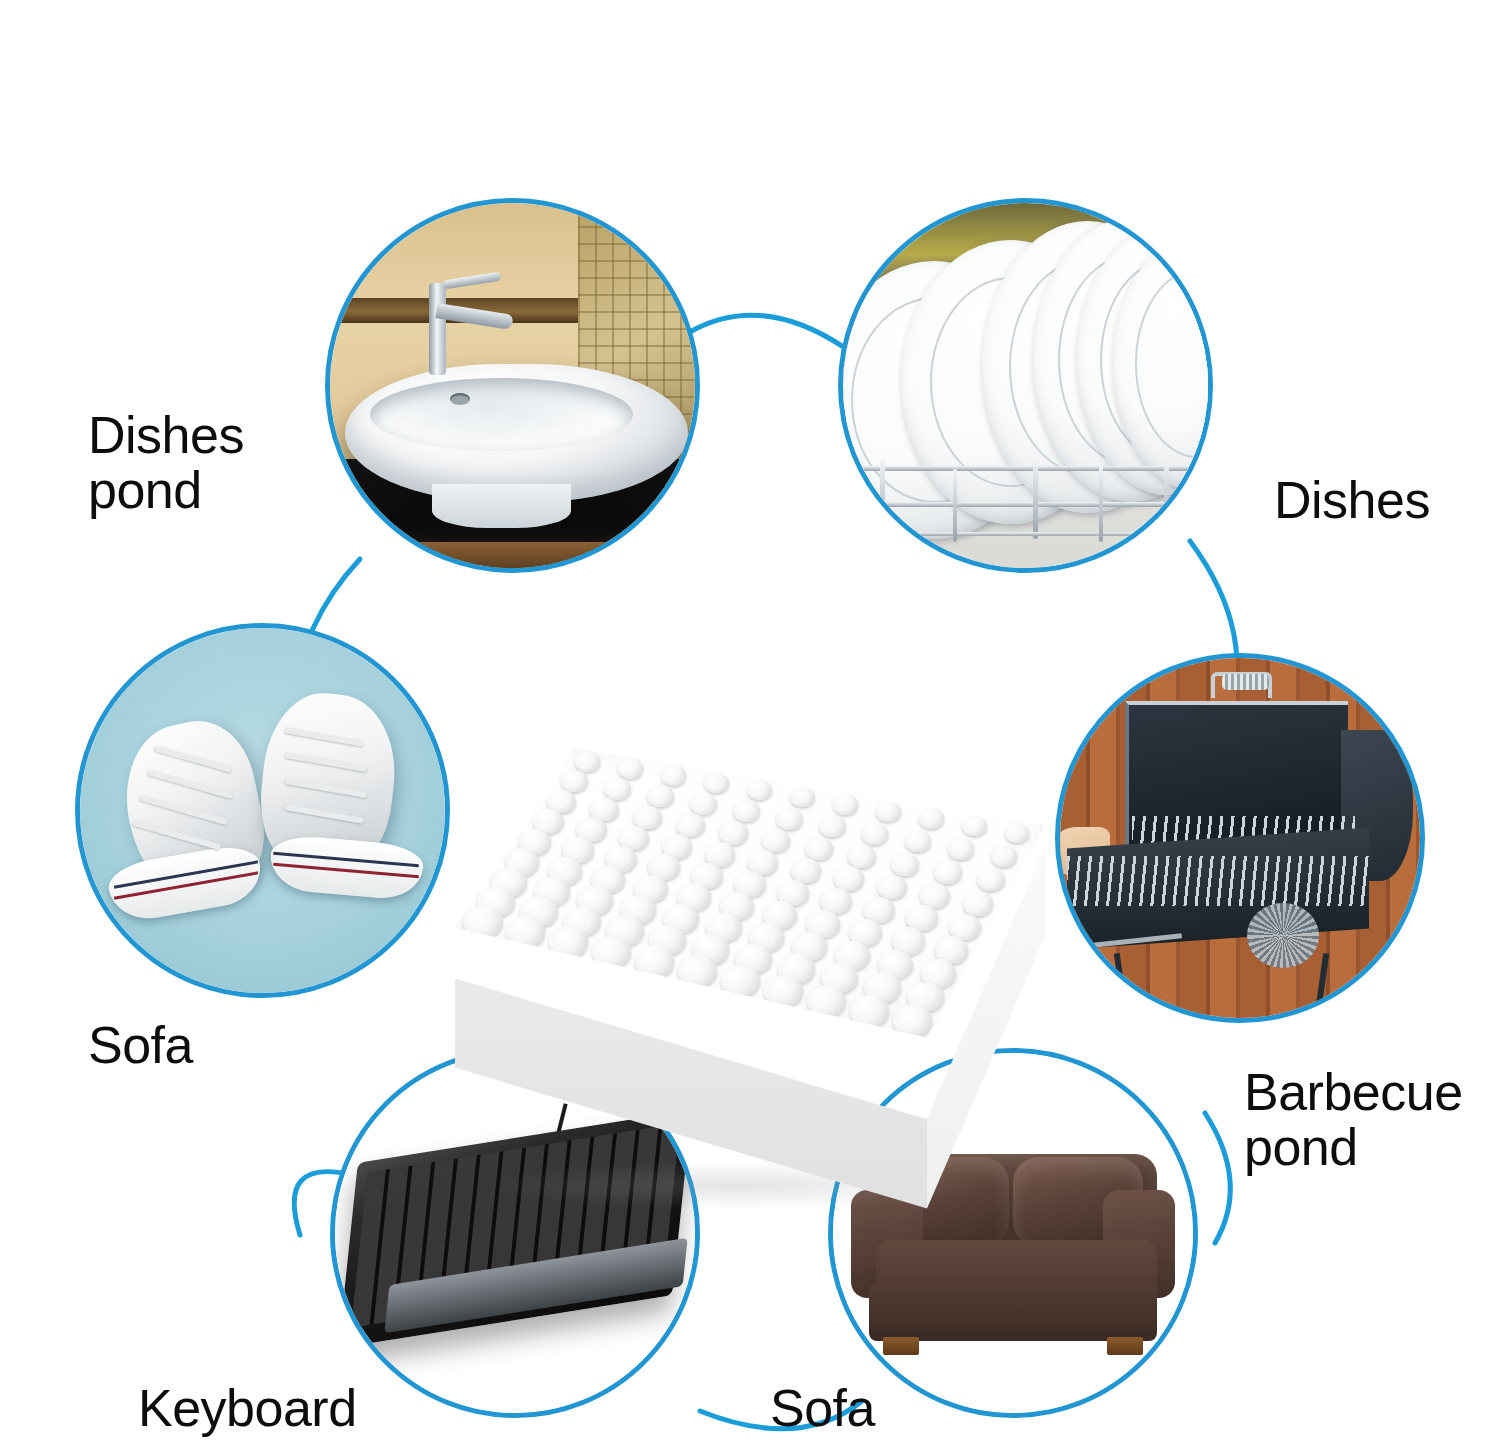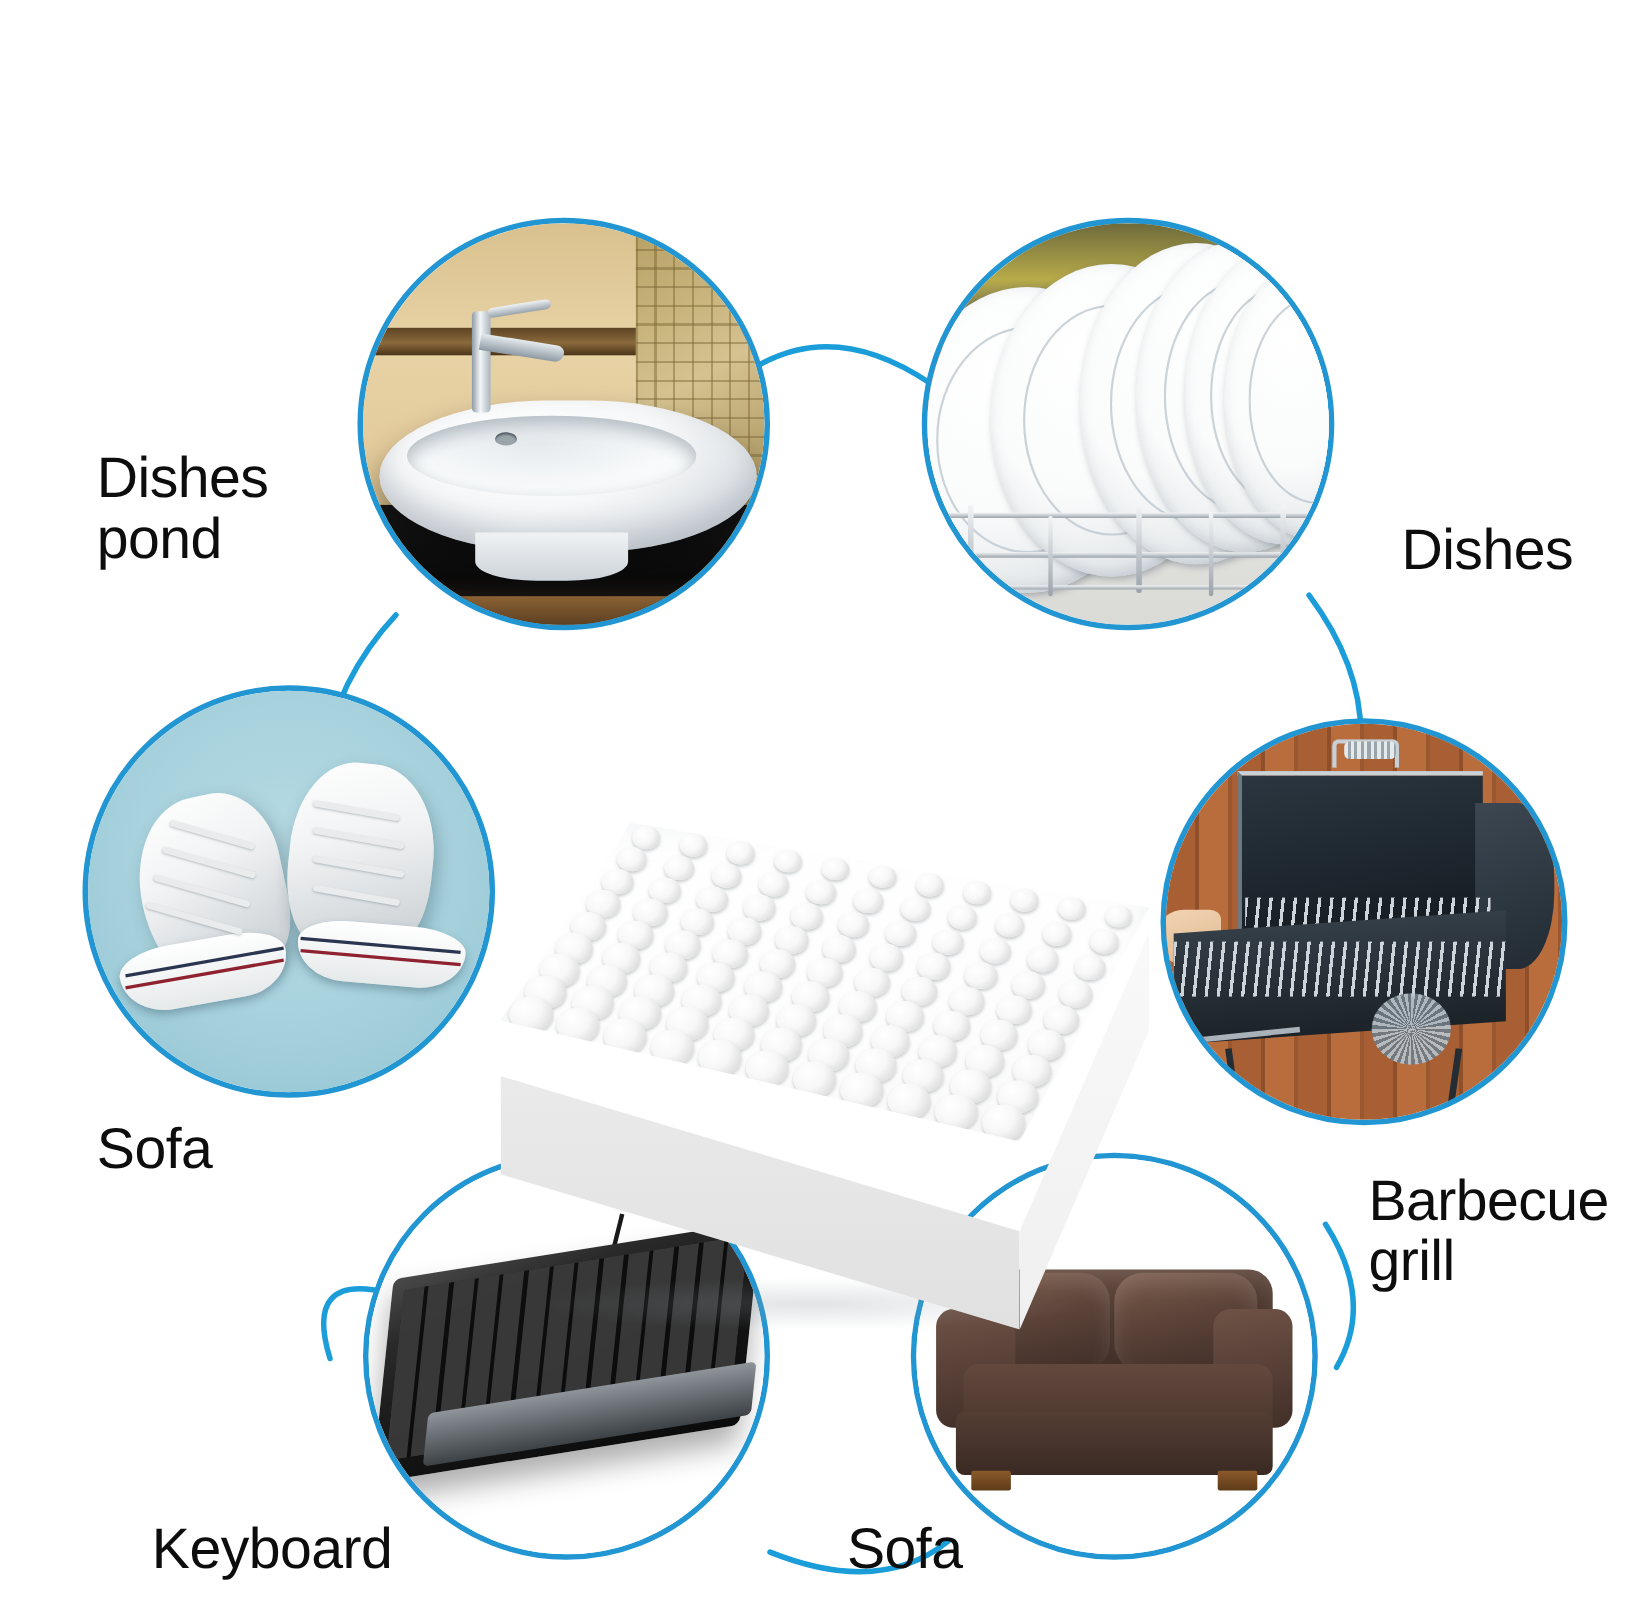--- a/index.html
+++ b/index.html
@@ -251,21 +251,21 @@
         <div class="grill-grate" style="left:20%;top:44%;width:62%;height:8%;"></div>
         <div class="grill-body"></div>
         <div class="grill-grate" style="left:2%;top:55%;width:84%;height:14%;"></div>
         <div class="grill-vent"></div>
         <div class="grill-leg" style="left:16%;top:82%;width:6px;height:17%;transform:rotate(-8deg);"></div>
         <div class="grill-leg" style="left:72%;top:82%;width:6px;height:17%;transform:rotate(8deg);"></div>
         <div class="grill-leg" style="left:4%;top:78%;width:30%;height:5px;transform:rotate(-6deg);background:#a9b2b8;"></div>
       </div>
     </div>
     <div class="label" style="left:1244px;top:912px;width:256px;">Barbecue
-grill</div>
+pond</div>
 
     <div class="bubble" style="left:828px;top:895px;width:370px;height:370px;">
       <div class="scene">
         <div class="sofa-bg"></div>
         <div class="sofa-back"></div>
         <div class="sofa-cush" style="left:13%;"></div>
         <div class="sofa-cush" style="left:50%;"></div>
         <div class="sofa-arm" style="left:5%;"></div>
         <div class="sofa-arm" style="left:75%;"></div>
         <div class="sofa-seat"></div>

